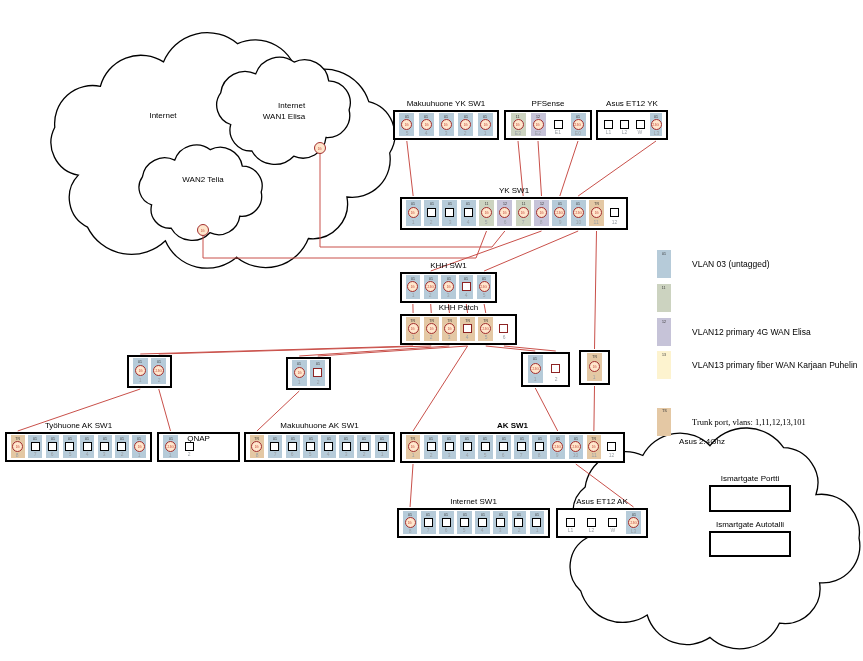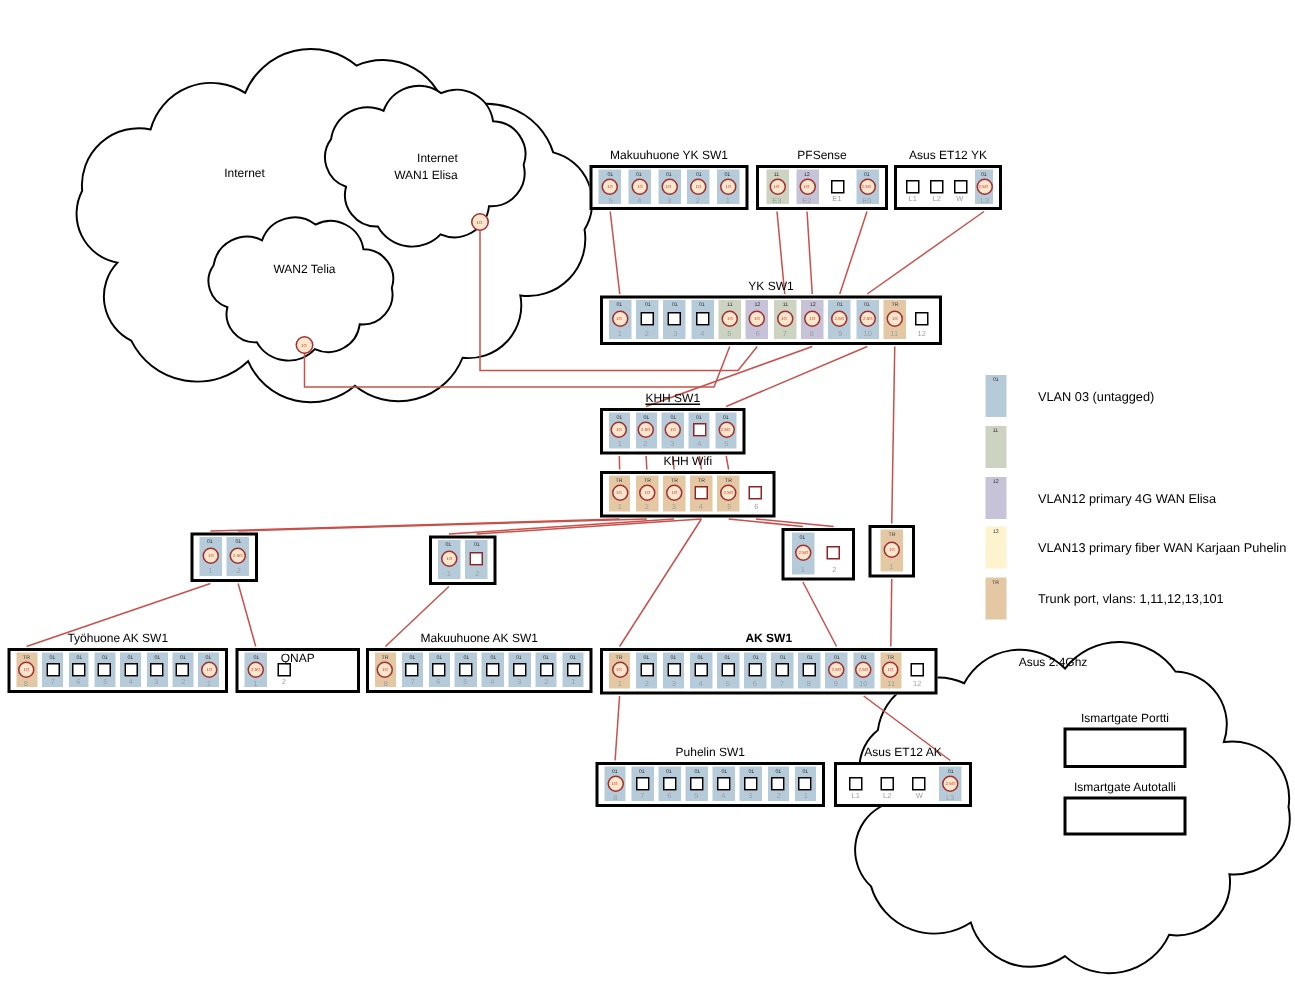--- a/index.html
+++ b/index.html
@@ -457,21 +457,21 @@
         <div class="shape">
           <div class="pcircle">
             <span>2.5G</span>
           </div>
         </div>
         <div class="pnum">
           <span>5</span>
         </div>
       </div>
     </div>
-    <div class="dev-label" style="left: 400px; top: 261px; width: 97px; text-decoration: underline;">KHH SW1</div>
+    <div class="dev-label" style="left: 400px; top: 261px; width: 97px;">KHH SW1</div>
     <div class="device" style="left: 400px; top: 314px; width: 117px; height: 31px;">
       <div class="cell" style="left: 3.75px; width: 14.6667px; height: 24px; background: rgb(228, 200, 164);">
         <div class="tag">
           <span>TR</span>
         </div>
         <div class="shape">
           <div class="pcircle">
             <span>1G</span>
           </div>
         </div>
@@ -534,21 +534,21 @@
           <span></span>
         </div>
         <div class="shape">
           <div class="rsquare"></div>
         </div>
         <div class="pnum">
           <span>6</span>
         </div>
       </div>
     </div>
-    <div class="dev-label" style="left: 400px; top: 303px; width: 117px;">KHH Wifi</div>
+    <div class="dev-label" style="left: 400px; top: 303px; width: 117px;">KHH Patch</div>
     <div class="device" style="left: 127px; top: 355px; width: 45px; height: 33px;">
       <div class="cell" style="left: 3.75px; width: 15px; height: 26px; background: rgb(182, 203, 217);">
         <div class="tag">
           <span>01</span>
         </div>
         <div class="shape">
           <div class="pcircle">
             <span>1G</span>
           </div>
         </div>
@@ -1080,21 +1080,21 @@
           <span>01</span>
         </div>
         <div class="shape">
           <div class="usquare"></div>
         </div>
         <div class="pnum">
           <span>1</span>
         </div>
       </div>
     </div>
-    <div class="dev-label" style="left: 397px; top: 497px; width: 153px;">Puhelin SW1</div>
+    <div class="dev-label" style="left: 397px; top: 497px; width: 153px;">Internet SW1</div>
     <div class="device" style="left: 556px; top: 508px; width: 92px; height: 30px;">
       <div class="cell" style="left: 5px; width: 15px; height: 23px;">
         <div class="tag">
           <span></span>
         </div>
         <div class="shape">
           <div class="usquare"></div>
         </div>
         <div class="pnum">
           <span>L1</span>
@@ -1177,21 +1177,21 @@
     <div class="legend-row" style="left: 657px; top: 351px; text-align: right;">
       <div class="legend-swatch" style="background: rgb(253, 243, 207);">
         <div class="tag">
           <span>13</span>
         </div>
       </div>
       <div class="legend-text">
         <div>VLAN13 primary fiber WAN Karjaan Puhelin</div>
       </div>
     </div>
-    <div class="legend-row" style="left: 657px; top: 385px;">
+    <div class="legend-row" style="left: 657px; top: 408px; font-family: Liberation Serif, serif;">
       <div class="legend-swatch" style="background: rgb(228, 200, 164);">
         <div class="tag">
           <span>TR</span>
         </div>
       </div>
       <div class="legend-text">
         <div>Trunk port, vlans: 1,11,12,13,101</div>
       </div>
     </div>
   </div>

